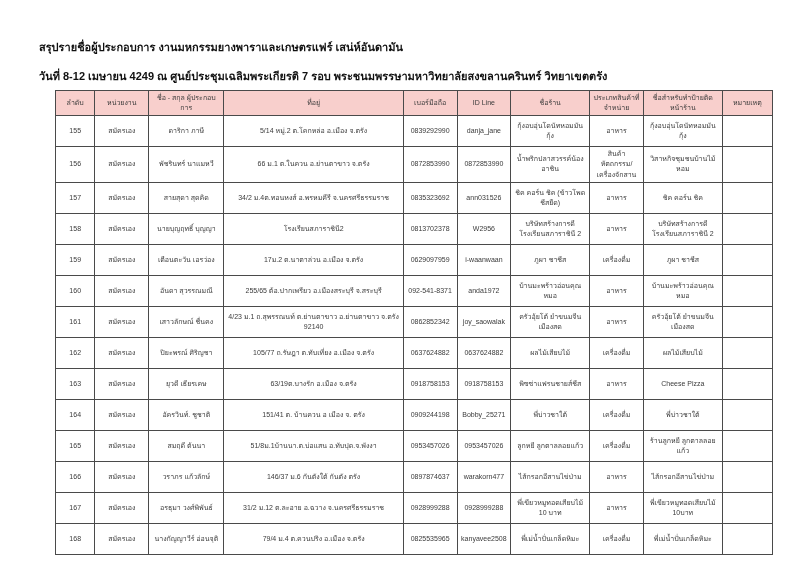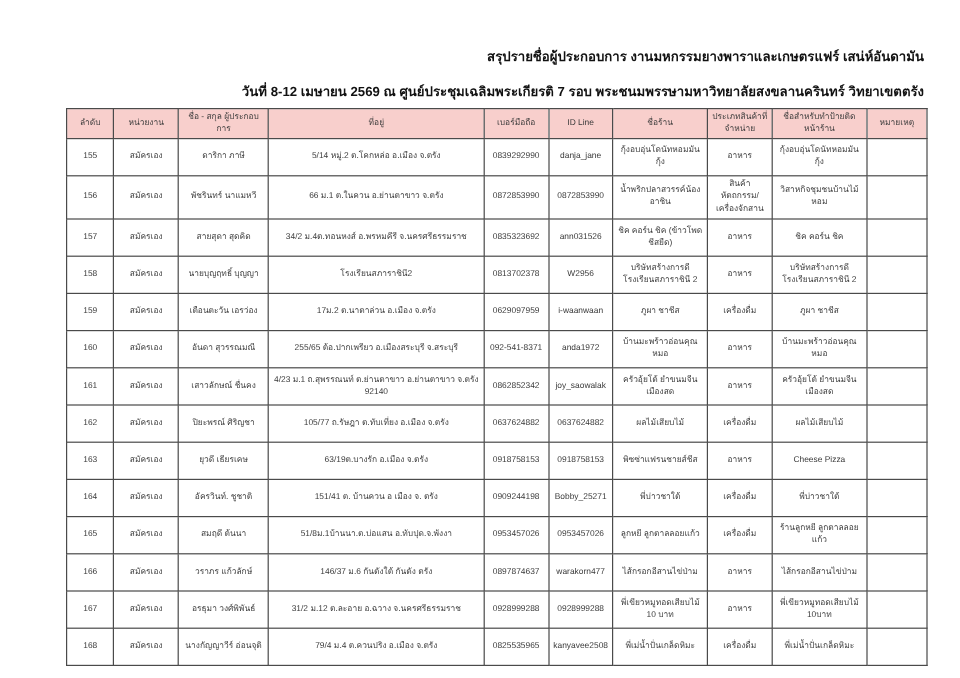--- a/index.html
+++ b/index.html
@@ -13,23 +13,23 @@
   }
   .page {
     width: 800px;
     height: 565px;
     position: relative;
     background: #ffffff;
   }
   .titles {
     position: absolute;
     top: 38px;
-    left: 52px;
+    left: 39px;
     width: 718px;
-    text-align: right;
+    text-align: left;
     color: #111111;
   }
   .title-line1 {
     font-size: 11px;
     font-weight: bold;
     margin-bottom: 11px;
     white-space: nowrap;
   }
   .title-line2 {
     font-size: 11px;
@@ -65,21 +65,21 @@
     height: 26px;
     background: #ffffff;
   }
 </style>
 </head>
 <body>
 
 <div class="page">
   <div class="titles">
     <div class="title-line1">สรุปรายชื่อผู้ประกอบการ งานมหกรรมยางพาราและเกษตรแฟร์ เสน่ห์อันดามัน</div>
-    <div class="title-line2">วันที่ 8-12 เมษายน 2569  ณ ศูนย์ประชุมเฉลิมพระเกียรติ 7 รอบ พระชนมพรรษามหาวิทยาลัยสงขลานครินทร์ วิทยาเขตตรัง</div>
+    <div class="title-line2">วันที่ 8-12 เมษายน 4249  ณ ศูนย์ประชุมเฉลิมพระเกียรติ 7 รอบ พระชนมพรรษามหาวิทยาลัยสงขลานครินทร์ วิทยาเขตตรัง</div>
   </div>
 
   <table class="report">
     <colgroup>
       <col style="width:5.5%">
       <col style="width:7.5%">
       <col style="width:10.5%">
       <col style="width:25%">
       <col style="width:7.5%">
       <col style="width:7.5%">

